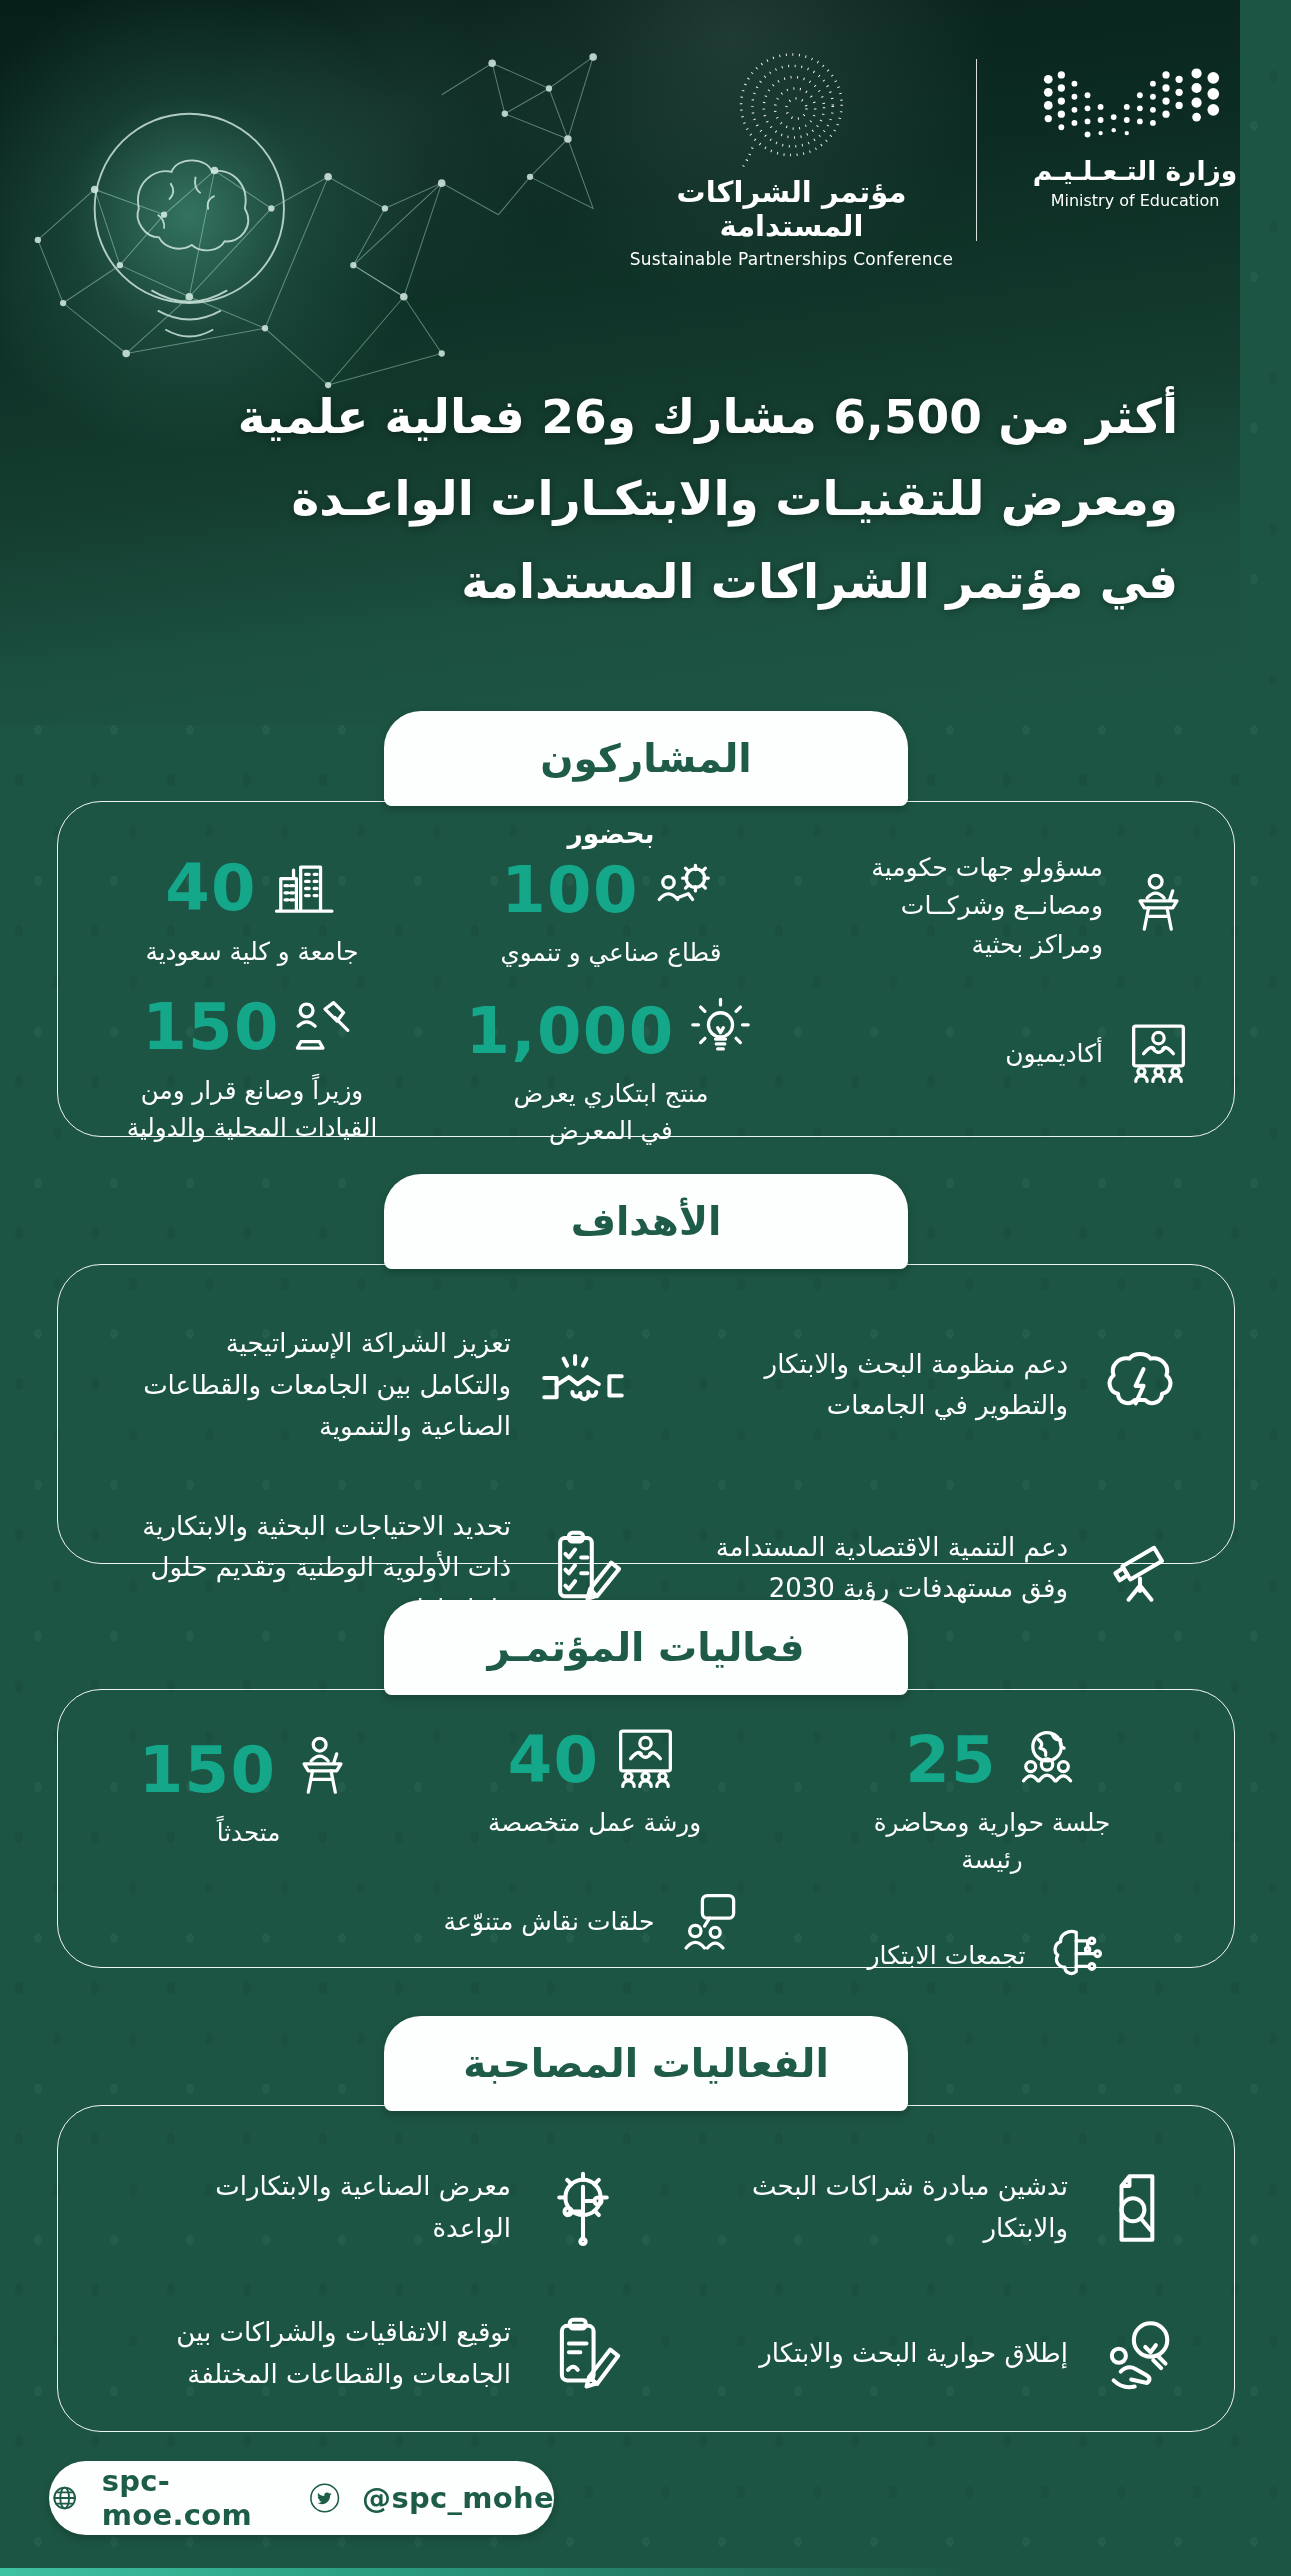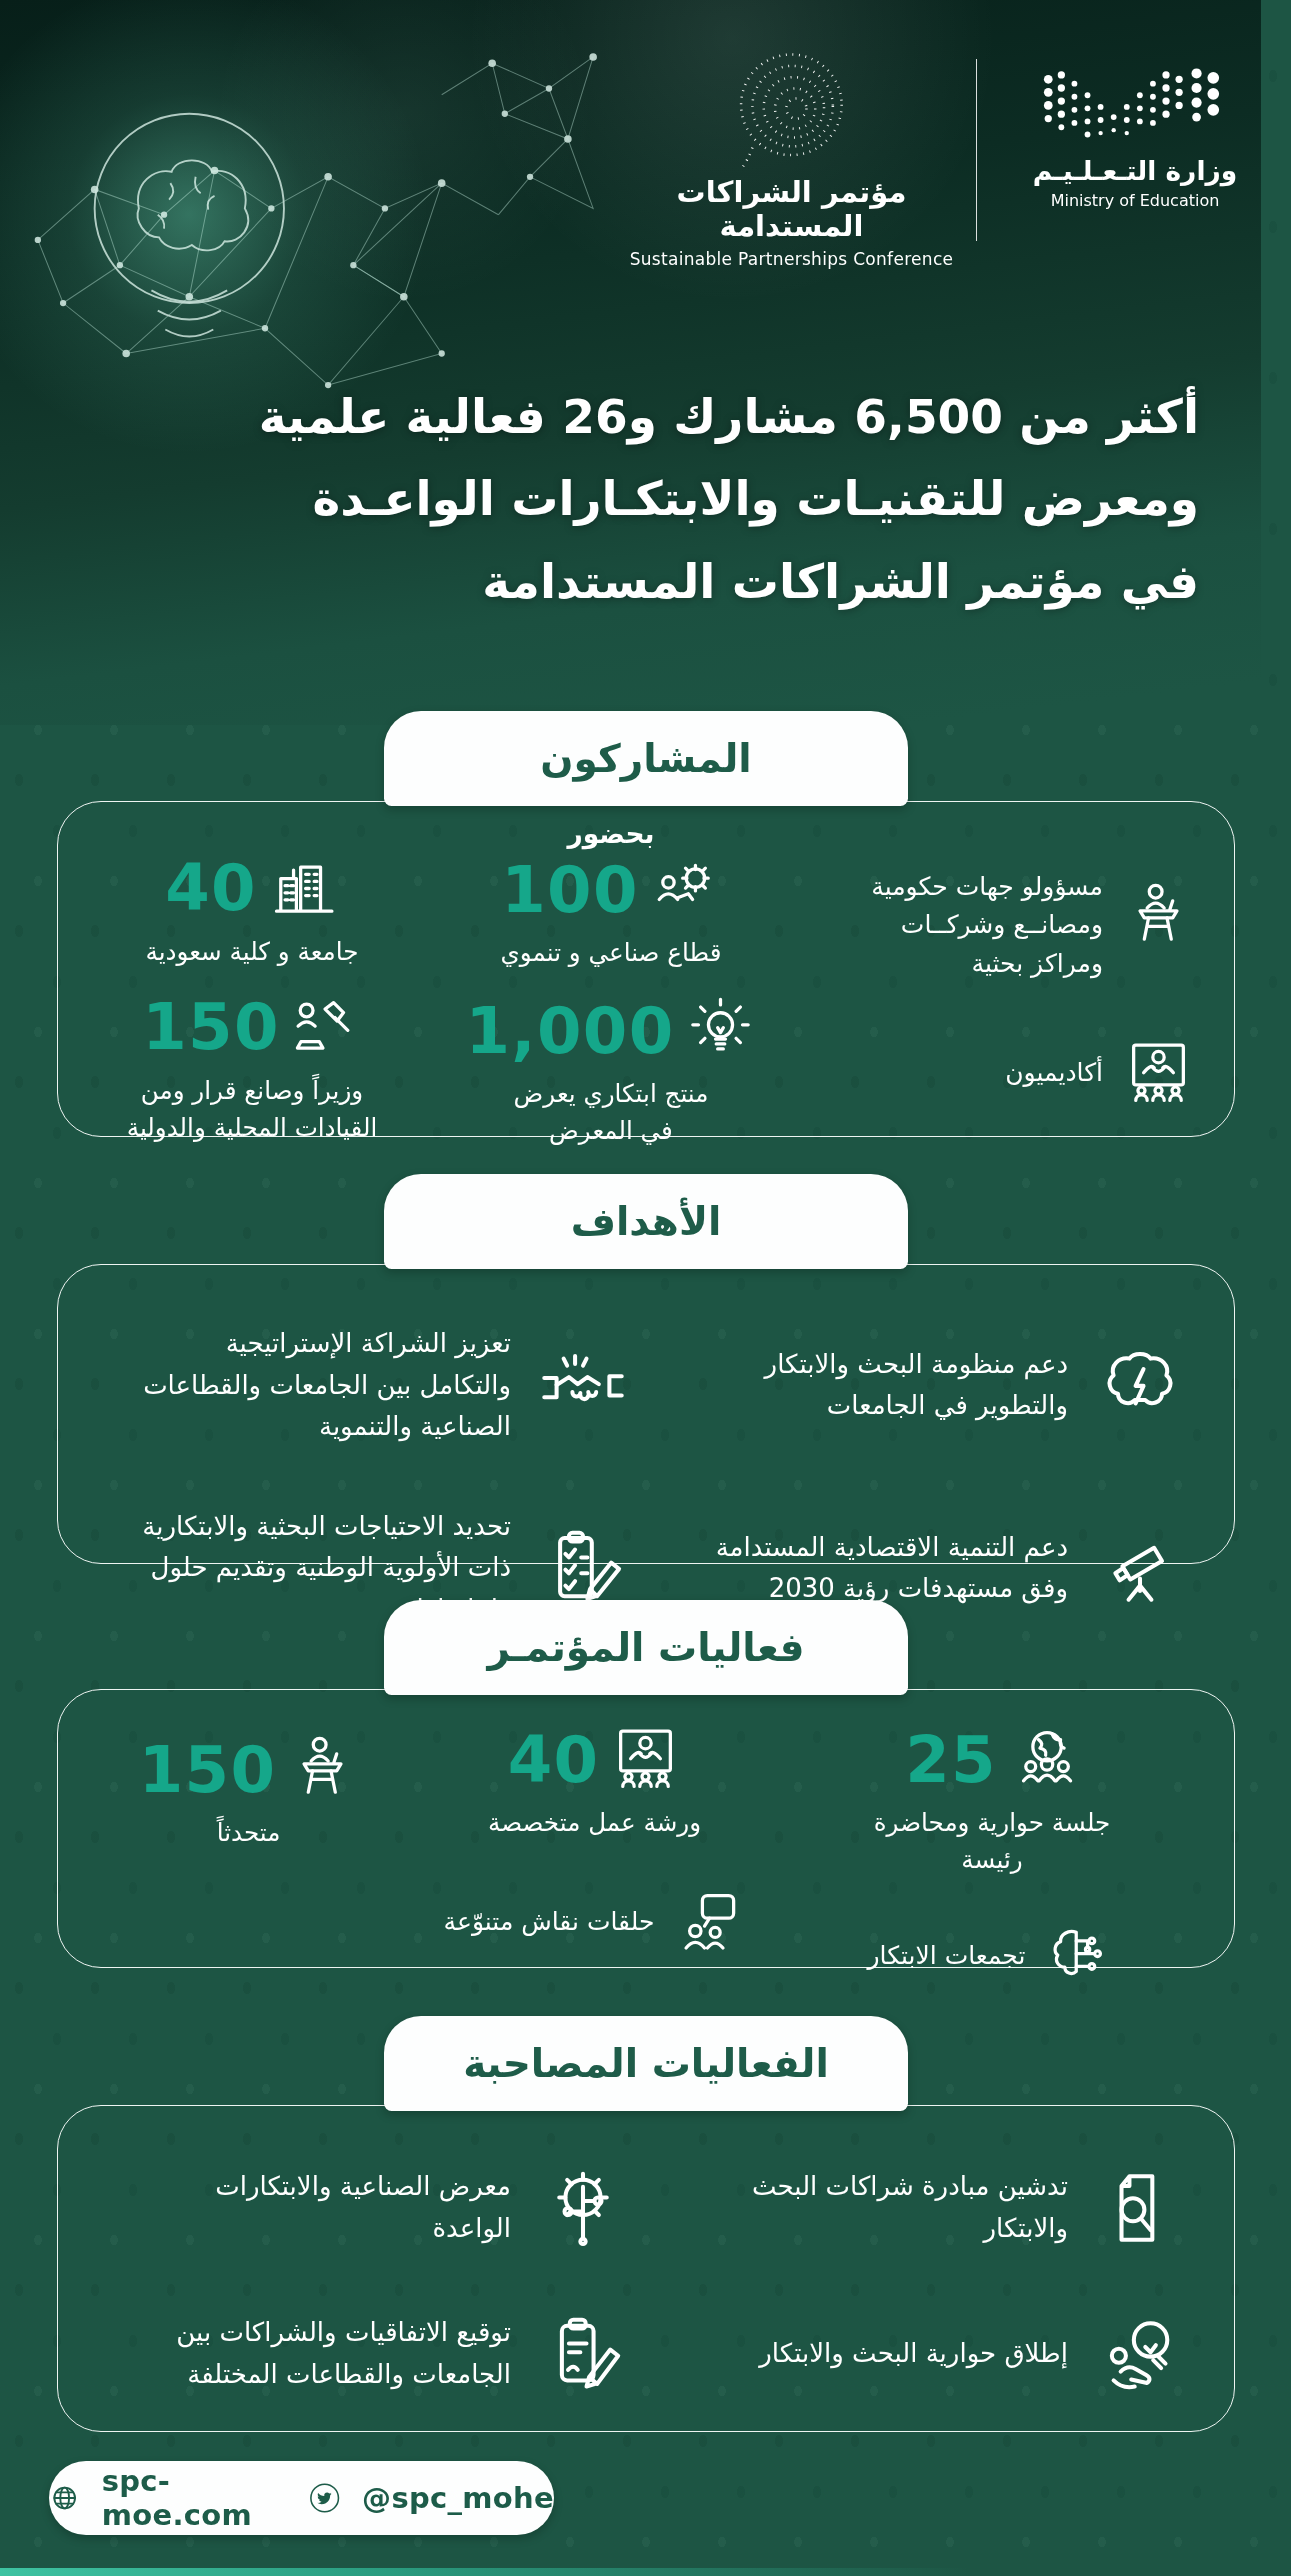--- a/index.html
+++ b/index.html
@@ -18,21 +18,20 @@
     background-size:76px 151px;
   }
   
   .hero{
     position:absolute;top:0;left:0;width:1240px;height:725px;
     background:
       radial-gradient(circle at 189px 214px, rgba(130,255,216,.34) 0, rgba(130,255,216,.10) 120px, transparent 240px),
       radial-gradient(circle at 732px 38px, rgba(225,255,246,.10) 0, transparent 265px),
       radial-gradient(circle at 404px 114px, rgba(190,255,235,.07) 0, transparent 189px),
       linear-gradient(173deg,#071f19 0%,#0c2c23 30%,#143c2f 58%,#1b5040 78%,#1d5544 95%);
-    padding-left: 21px;
   }
   .mesh{position:absolute;top:0;left:0;width:631px;height:442px;opacity:.85;}
   
   .logos{position:absolute;top:53px;left:0;width:1292px;height:202px;}
   .conf-logo{position:absolute;top:0;left:615px;width:353px;text-align:center;}
   .conf-logo .ar{font-size:29px;font-weight:bold;letter-spacing:0.3px;}
   .conf-logo .en{font-size:17px;margin-top:6.3px;letter-spacing:0.3px;}
   .logo-divider{position:absolute;top:6.3px;left:976px;width:1.3px;height:182px;background:rgba(255,255,255,.85);}
   .moe-logo{position:absolute;top:12.6px;left:1009px;width:252px;text-align:center;}
   .moe-logo .ar{font-size:26.5px;font-weight:bold;margin-top:11.4px;}
@@ -224,21 +223,21 @@
             <svg viewBox="0 0 100 100">
                 <g class="lineart">
               <circle cx="46" cy="15" r="9"></circle>
               <path d="M34 38 q12 -14 24 0"></path>
               <path d="M70 28 l-4 12"></path>
               <path d="M24 42 h52 l-6 10 H30 z"></path>
               <path d="M36 52 l-6 30 M62 52 l6 30 M34 64 h30"></path>
             </g>
               </svg>
           </span>
-          <div class="g-label" style="max-width:259px;margin-top:19px;">مسؤولو جهات حكومية ومصانــع وشركــات ومراكز بحثية</div>
+          <div class="g-label" style="max-width:259px;">مسؤولو جهات حكومية ومصانــع وشركــات ومراكز بحثية</div>
         </div>
         <div class="group" style="margin-top:54px;">
           <span class="icn">
             <svg viewBox="0 0 100 100">
                 <g class="lineart">
               <rect x="15" y="10" width="70" height="56" rx="3"></rect>
               <circle cx="50" cy="27" r="8"></circle>
               <path d="M29 49 q10 -13 15 -7 M71 49 q-10 -13 -15 -7 M42 42 q8 10 16 0"></path>
               <circle cx="26" cy="74" r="5"></circle>
                   <circle cx="50" cy="74" r="5"></circle>

